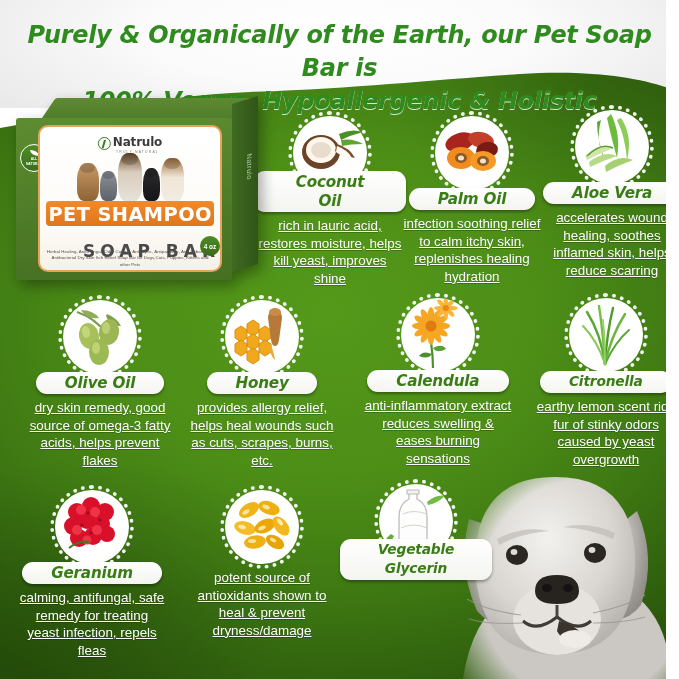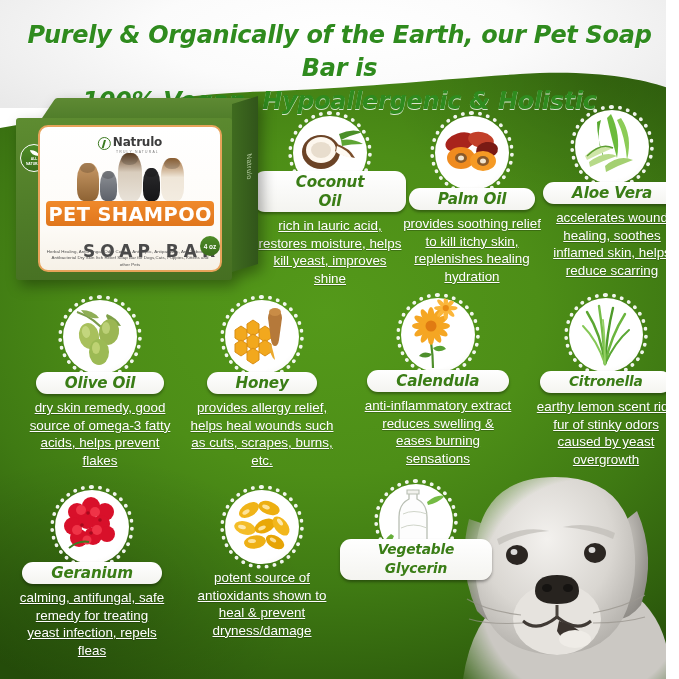--- a/index.html
+++ b/index.html
@@ -328,21 +328,21 @@
           <ellipse cx="26" cy="42" rx="6" ry="5" fill="#8a5a2a"></ellipse>
           <ellipse cx="26" cy="42" rx="3" ry="2.5" fill="#f0e4cf"></ellipse>
           <ellipse cx="48" cy="45" rx="13" ry="10" fill="#f59a25"></ellipse>
           <ellipse cx="48" cy="45" rx="6" ry="5" fill="#8a5a2a"></ellipse>
           <ellipse cx="48" cy="45" rx="3" ry="2.5" fill="#f0e4cf"></ellipse>
         </svg>
       </div>
       <div class="dotted"></div>
     </div>
     <div class="label"><span>Palm Oil</span></div>
-    <div class="desc">provides soothing relief to kill itchy skin, replenishes healing hydration</div>
+    <div class="desc">infection soothing relief to calm itchy skin, replenishes healing hydration</div>
   </div>
 
   <div class="ing aloe">
     <div class="icon-wrap">
       <div class="disc">
         <svg class="art" viewBox="0 0 74 74">
           <path d="M36 4 q10 20 6 44 q-6 -22 -10 -40 z" fill="#6cbb3c"></path>
           <path d="M46 8 q12 18 6 42 q-2 -24 -10 -40 z" fill="#8ccc57"></path>
           <path d="M26 10 q-6 22 4 40 q-8 -20 -8 -38 z" fill="#57a830"></path>
           <path d="M10 46 q14 -14 28 -8 q-14 6 -26 12 z" fill="#cfe6a8"></path>

